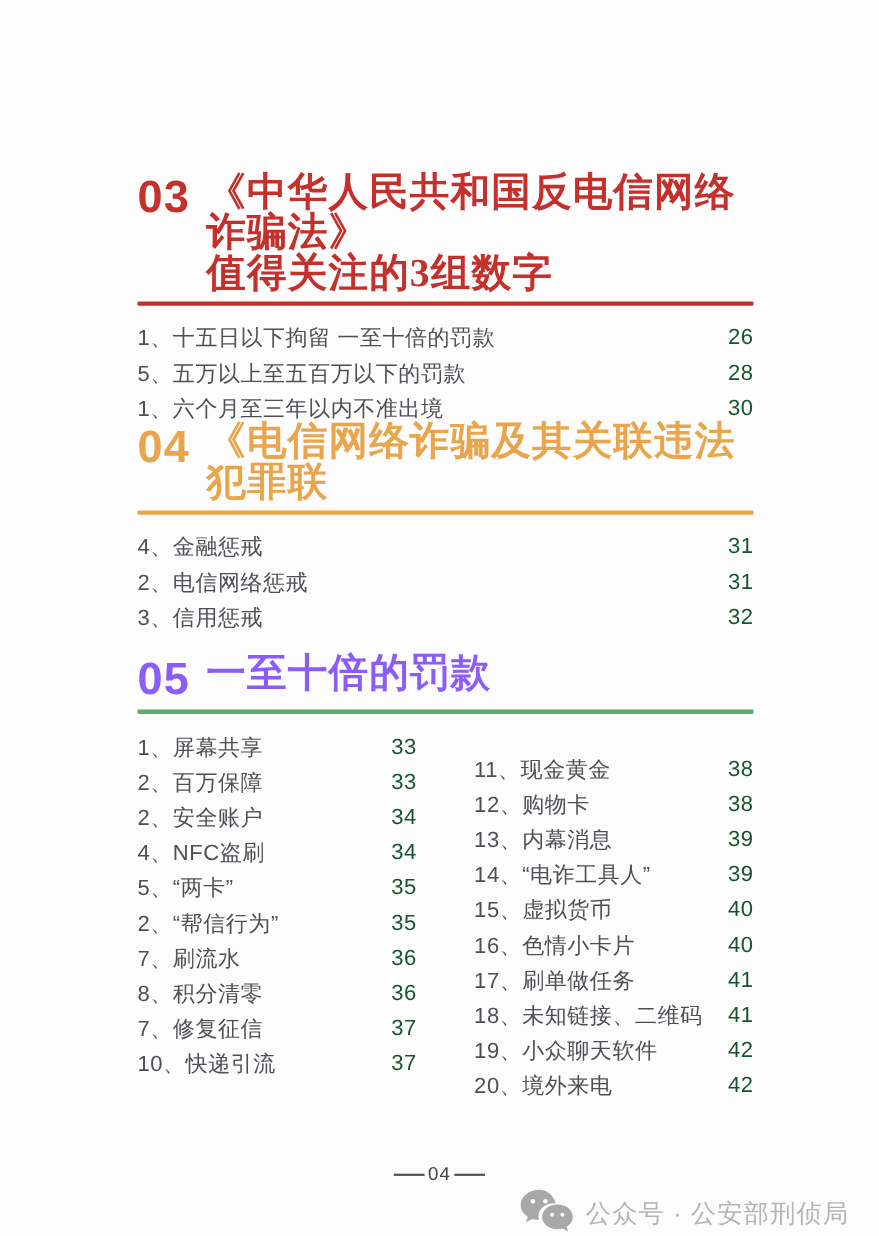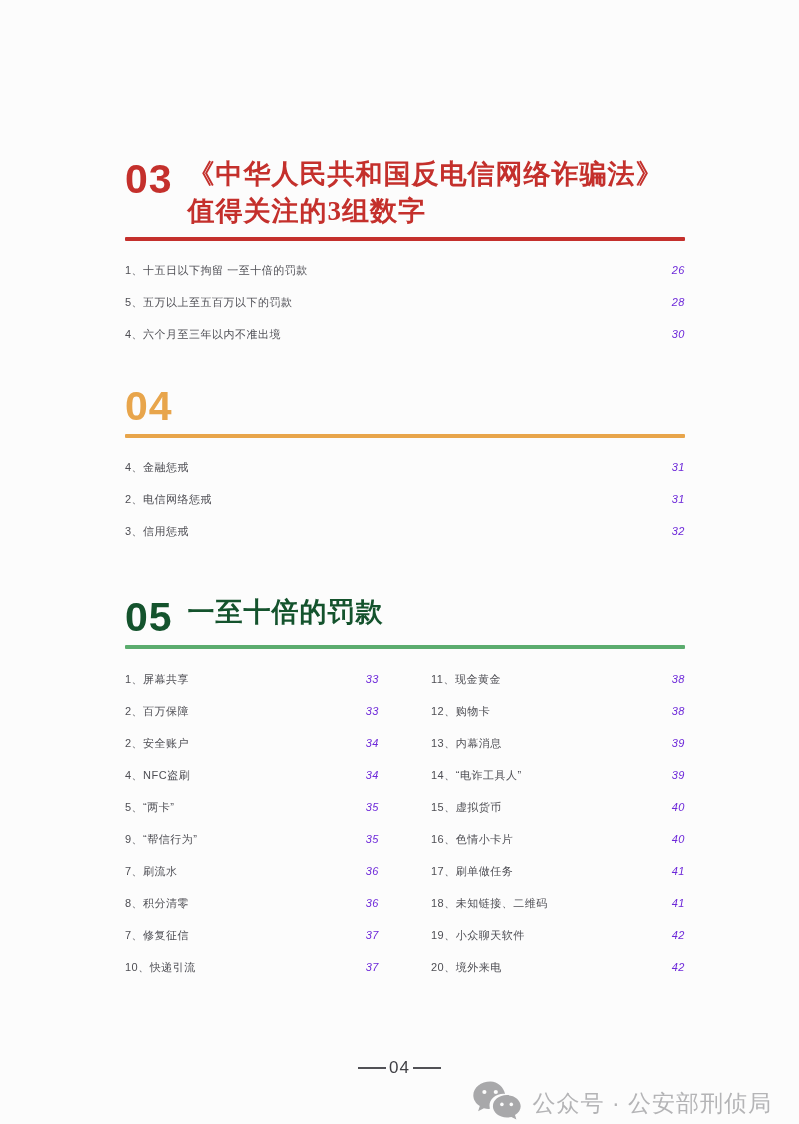--- a/index.html
+++ b/index.html
@@ -17,40 +17,40 @@
 
   .sec-head { display:flex; align-items:flex-start; }
   .sec-num {
     font-family:"Liberation Sans", sans-serif;
     font-weight:700; font-size:41px; line-height:42px; margin-top:2px;
     letter-spacing:1px;
   }
   .sec-title {
     margin-left:15px;
     font-family:"Liberation Serif", serif;
-    font-weight:700; font-size:27px; line-height:37px; letter-spacing:1px;
+    font-weight:700; font-size:36px; line-height:37px; letter-spacing:1px;
   }
   .c-red    { color:#c4302c; }
   .c-orange { color:#e8a54b; }
-  .c-green  { color:#14532d; }
+  .c-green  { color:#8b5cf6; }
   .rule { height:4px; margin-top:7px; border-radius:1px; }
   .bg-red    { background:#c4302c; }
   .bg-orange { background:#e8a54b; }
   .bg-green  { background:#5bac6e; }
 
   .toc { margin-top:13px; }
   .toc-row {
     height:32px; display:flex; justify-content:space-between; align-items:center;
-    font-size:11px; color:#4e4e54; letter-spacing:0.5px;
-  }
-  .toc-page { color:#6d28d9;font-style:italic; }
+    font-size:20px; color:#4e4e54; letter-spacing:0.5px;
+  }
+  .toc-page { color:#14532d; }
 
   .cols { display:flex; margin-top:14px; }
   .col { width:254px; }
-  .col + .col { margin-left:52px; }
+  .col + .col { margin-left:52px;margin-top:20px; }
 
   .page-num-wrap {
     position:absolute; top:1058px; left:0; width:100%;
     display:flex; justify-content:center; align-items:center;
     color:#3f3f44; font-size:17px; letter-spacing:1px;
   }
   .page-dash { width:28px; height:2px; background:#515156; margin:0 3px; }
 
   .watermark {
     position:absolute; top:1080px; right:27px;
@@ -74,30 +74,31 @@
   <div class="toc">
     <div class="toc-row">
       <span class="toc-label">1、十五日以下拘留 一至十倍的罚款</span>
       <span class="toc-page">26</span>
     </div>
     <div class="toc-row">
       <span class="toc-label">5、五万以上至五百万以下的罚款</span>
       <span class="toc-page">28</span>
     </div>
     <div class="toc-row">
-      <span class="toc-label">4、六个月至三年以内不准出境</span>
+      <span class="toc-label">1、六个月至三年以内不准出境</span>
       <span class="toc-page">30</span>
     </div>
   </div>
 </div>
 
 <div class="section sec-04">
   <div class="sec-head">
     <span class="sec-num c-orange">04</span>
     <div class="sec-title c-orange">
+      <div>《电信网络诈骗及其关联违法犯罪联</div>
     </div>
   </div>
   <div class="rule bg-orange"></div>
   <div class="toc">
     <div class="toc-row">
       <span class="toc-label">4、金融惩戒</span>
       <span class="toc-page">31</span>
     </div>
     <div class="toc-row">
       <span class="toc-label">2、电信网络惩戒</span>
@@ -134,21 +135,21 @@
       </div>
       <div class="toc-row">
         <span class="toc-label">4、NFC盗刷</span>
         <span class="toc-page">34</span>
       </div>
       <div class="toc-row">
         <span class="toc-label">5、“两卡”</span>
         <span class="toc-page">35</span>
       </div>
       <div class="toc-row">
-        <span class="toc-label">9、“帮信行为”</span>
+        <span class="toc-label">2、“帮信行为”</span>
         <span class="toc-page">35</span>
       </div>
       <div class="toc-row">
         <span class="toc-label">7、刷流水</span>
         <span class="toc-page">36</span>
       </div>
       <div class="toc-row">
         <span class="toc-label">8、积分清零</span>
         <span class="toc-page">36</span>
       </div>

